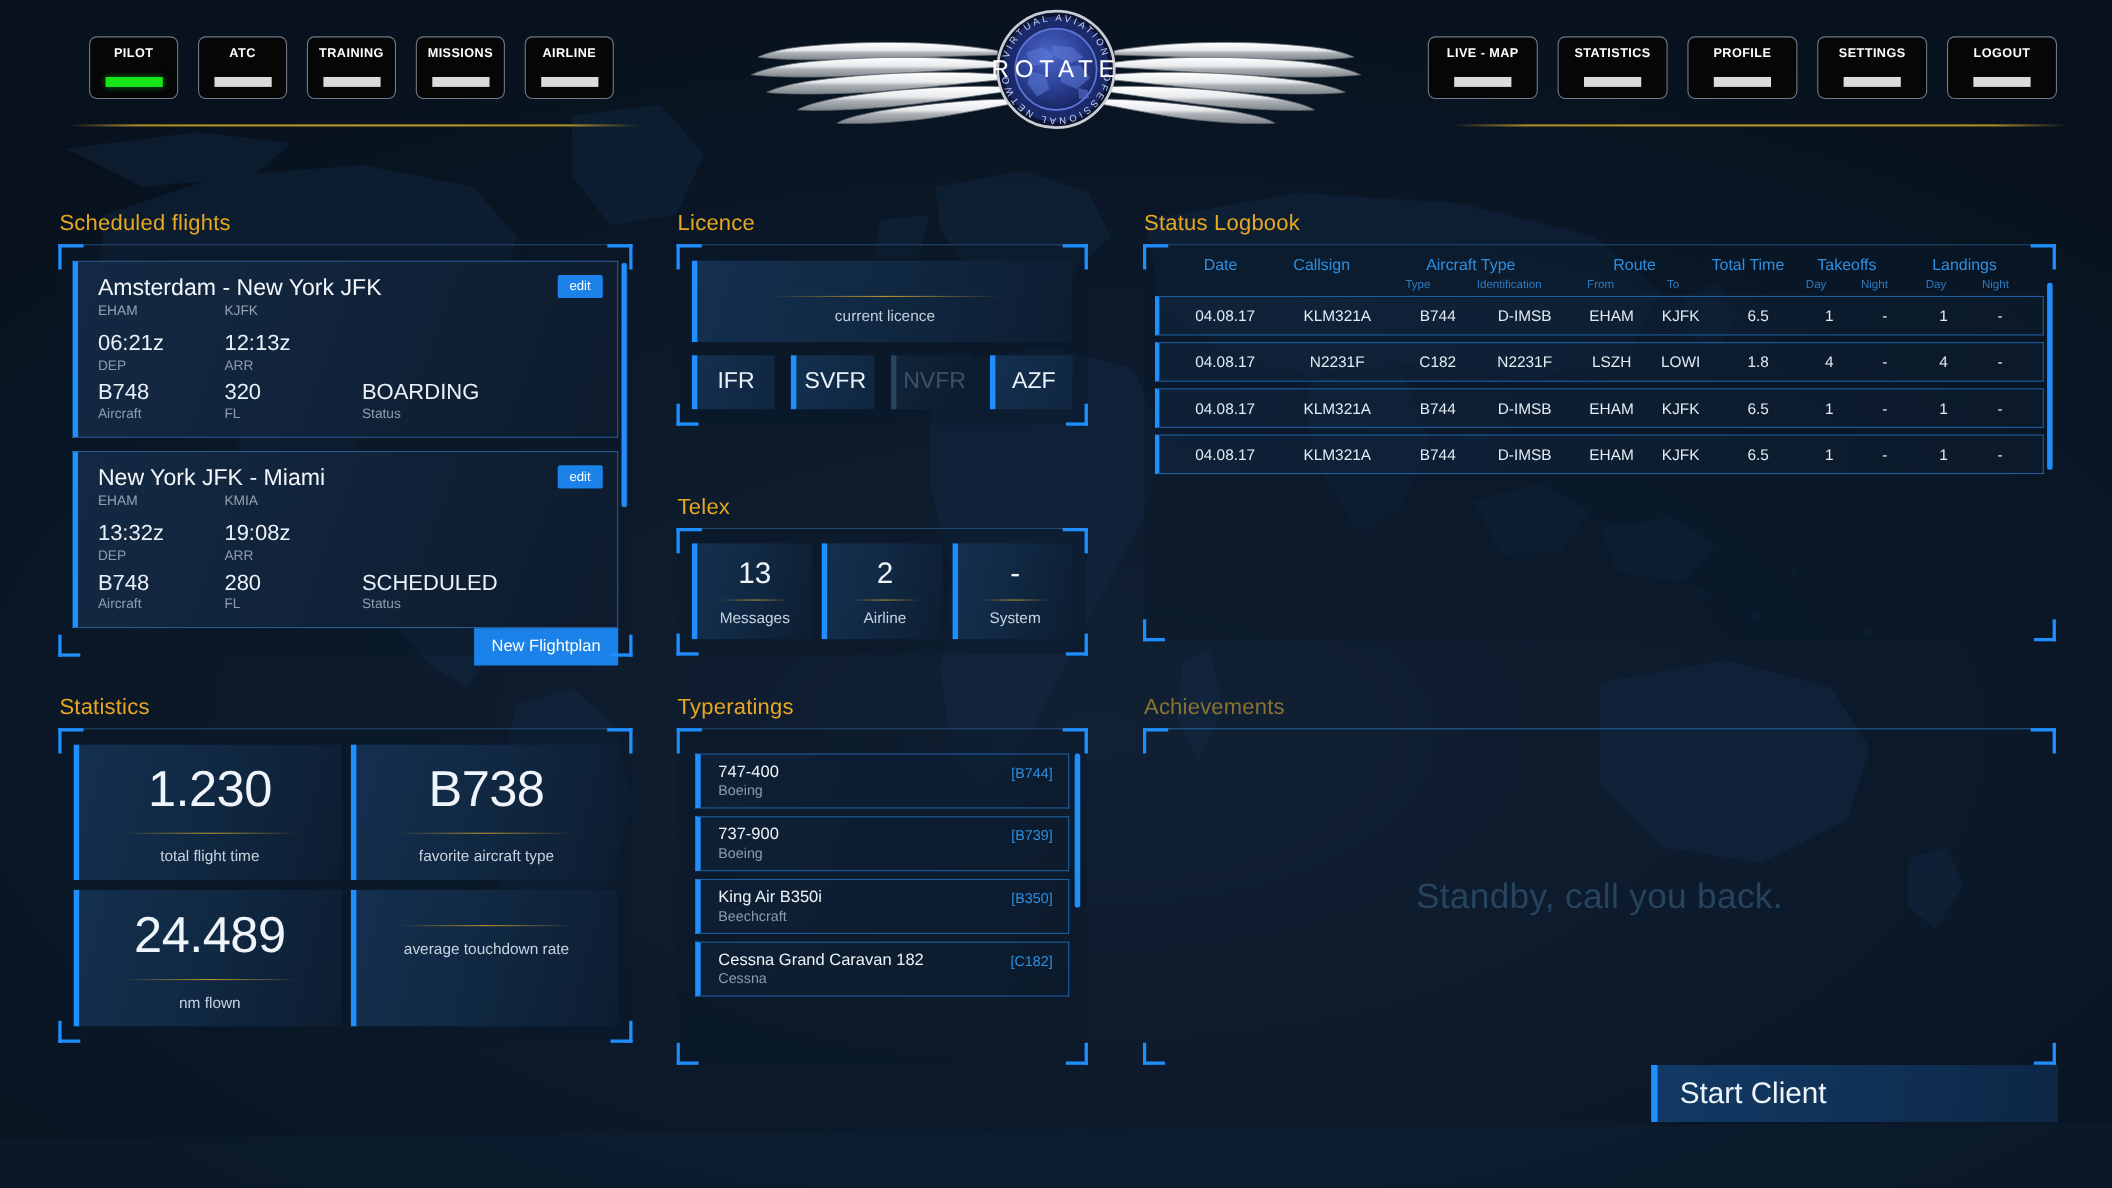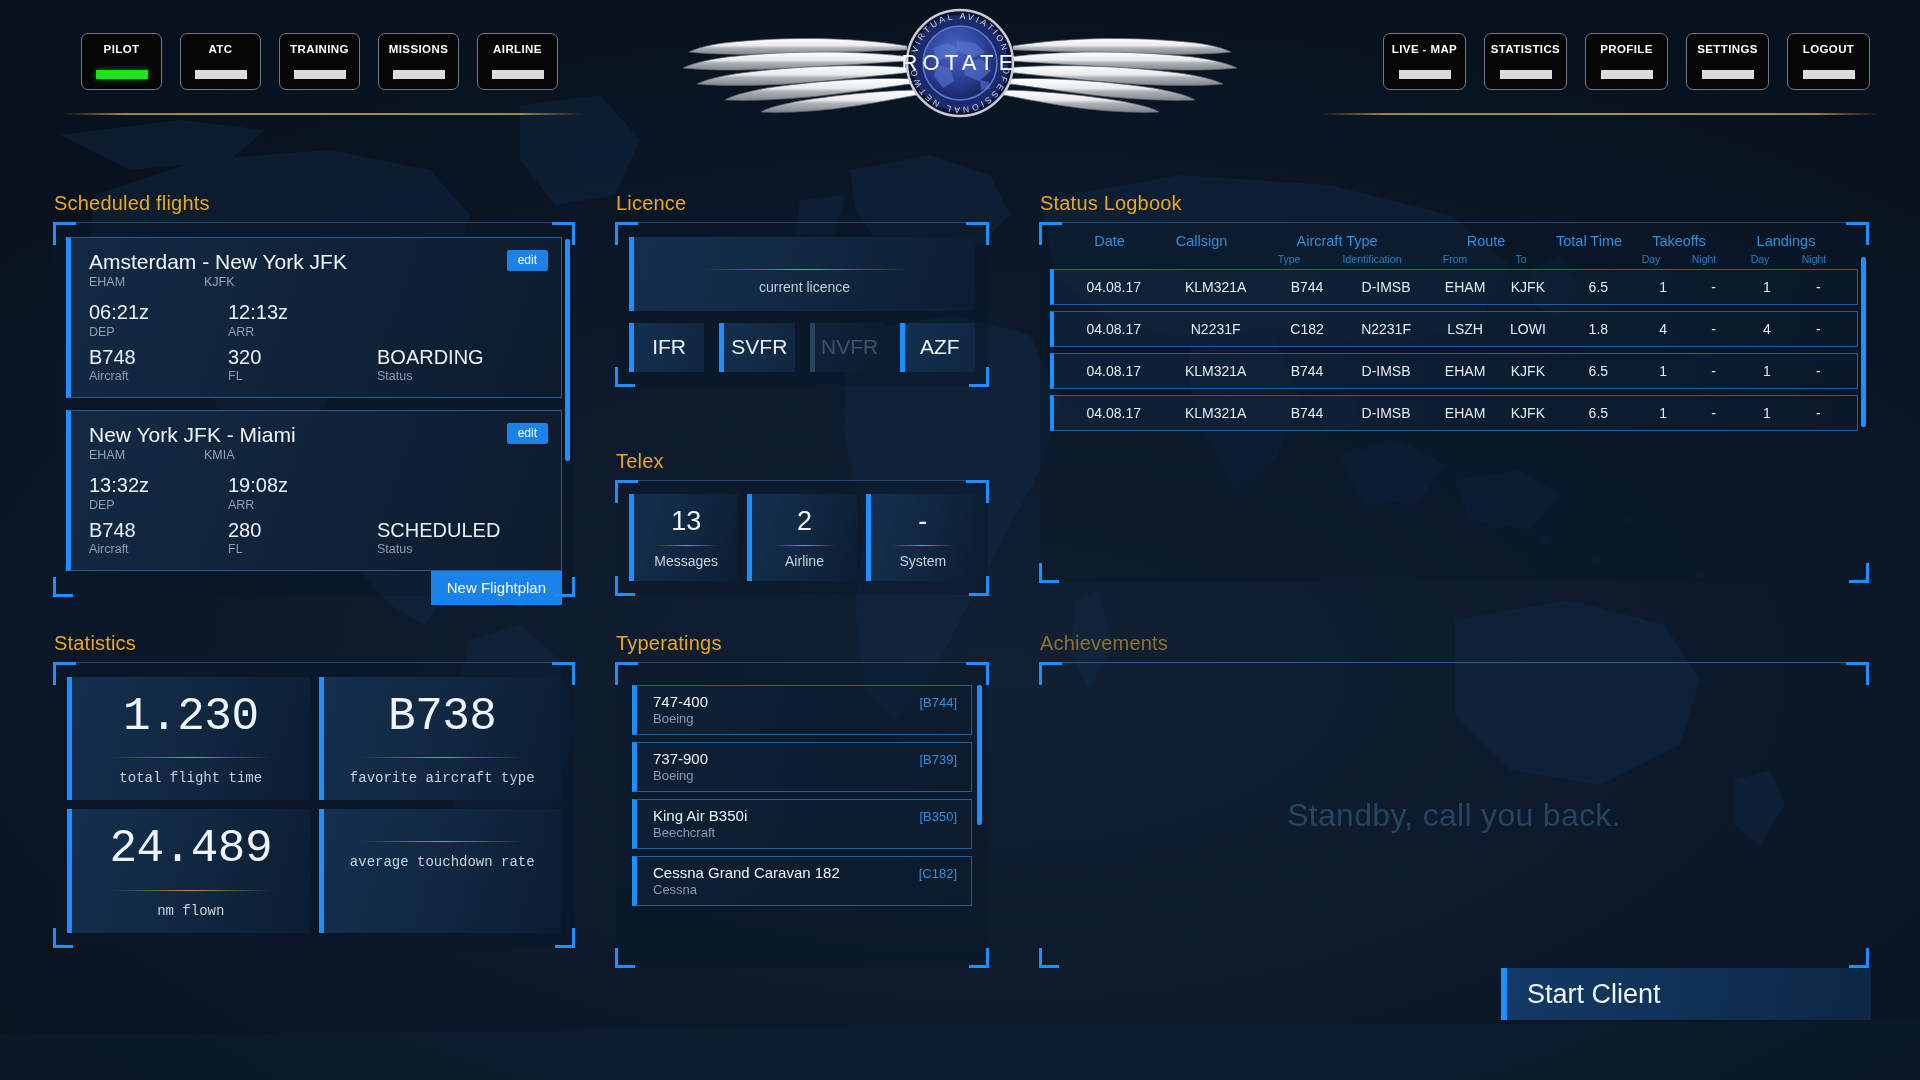--- a/index.html
+++ b/index.html
@@ -66,21 +66,21 @@
   .navbtn .bar {
     position: absolute;
     bottom: 10px;
     left: 50%;
     transform: translateX(-50%);
     width: 52px;
     height: 9px;
     background: #dcdcdc;
   }
   .navbtn.active .bar { background: #19e619; box-shadow: 0 0 6px #19e61988; }
-  .navbtn.wide { width: 83px; }
+  .navbtn.wide { width: 100px; }
 
   .nav-divider {
     position: absolute;
     top: 113px;
     height: 2px;
     background: linear-gradient(90deg, rgba(190,150,40,0) 0%, #c59a28 12%, #d4a82f 50%, #c59a28 88%, rgba(190,150,40,0) 100%);
     opacity: .85;
   }
   .nav-divider.l { left: 62px; width: 520px; }
   .nav-divider.r { right: 40px; width: 560px; }
@@ -138,21 +138,21 @@
     border: 1px solid #2a5party;
     border: 1px solid #2a5a8e;
     border-left: 5px solid #1f8fff;
     padding: 13px 16px 14px 18px;
     cursor: pointer;
   }
   .fc-title { font-size: 21px; color: #f2f6fa; font-weight: normal; line-height: 1.05; }
   .fc-icaos { display: flex; margin-top: 2px; }
   .fc-icaos span { font-size: 12.5px; color: #93a3b3; }
   .fc-icaos span:first-child { width: 115px; }
-  .fc-row { display: flex; margin-top: 13px; gap: 24px; }
+  .fc-row { display: flex; margin-top: 13px; }
   .fc-cell { display: flex; flex-direction: column; }
   .fc-cell .v { font-size: 20px; color: #eaf1f8; line-height: 1.08; }
   .fc-cell .k { font-size: 12.5px; color: #8d9daf; margin-top: 1px; }
   .fc-cell.c1 { width: 115px; }
   .fc-cell.c2 { width: 125px; }
   .editbtn {
     position: absolute;
     right: 13px; top: 12px;
     background: #1a82e8;
     color: #ffffff;
@@ -220,21 +220,21 @@
   }
   .tile .num { font-size: 27px; color: #eef4fa; line-height: 1.05; }
   .tile .rule {
     height: 1px;
     margin: 10px 16% 7px;
     background: linear-gradient(90deg, rgba(200,160,50,0), #b8922f, rgba(200,160,50,0));
   }
   .tile .cap { font-size: 14px; color: #c7d2de; }
 
   .stat-tile .num { font-size: 46px; letter-spacing: -.5px; }
-  .stat-tile { padding: 16px 6px 14px; font-family: Liberation Mono, monospace; }
+  .stat-tile { padding: 16px 6px 14px; }
   .stat-tile .rule { margin: 16px 14% 12px; }
 
   
   .lb-head { display: flex; padding: 6px 18px 4px 20px; }
   .lb-h { display: flex; flex-direction: column; align-items: center; }
   .lb-h .h1 { font-size: 14.5px; color: #2e8fe0; white-space: nowrap; }
   .lb-h .sub2 { display: flex; gap: 0; margin-top: 4px; }
   .lb-h .sub2 span { font-size: 10.5px; color: #2b7cc4; text-align: center; }
 
   .lb-row {

